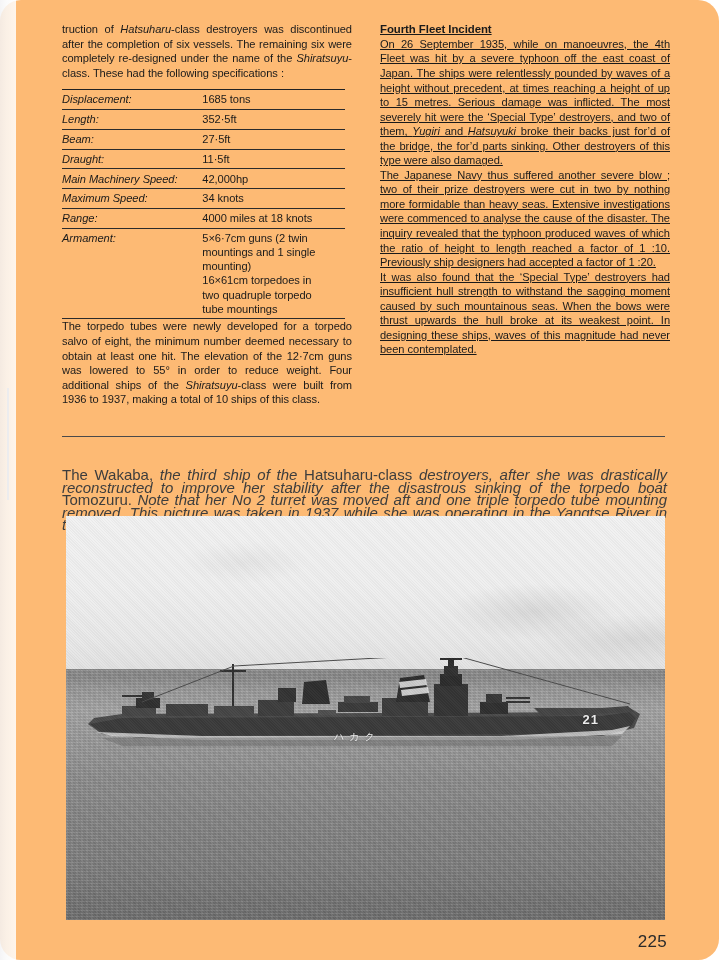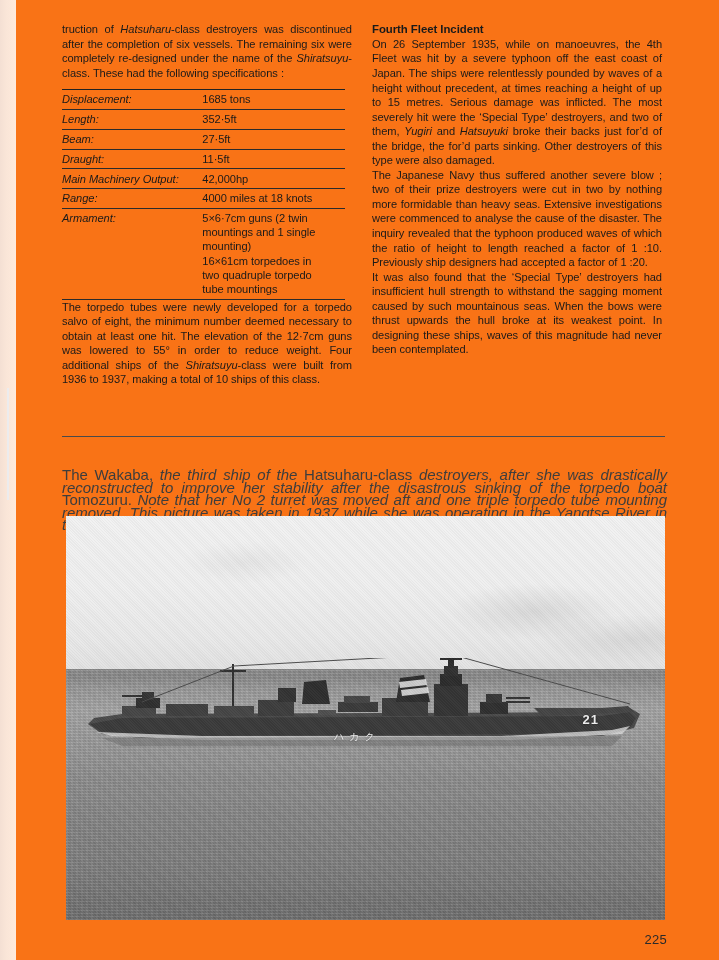--- a/index.html
+++ b/index.html
@@ -11,21 +11,22 @@
     width: 719px;
     height: 960px;
     position: relative;
     font-family: "Liberation Sans", sans-serif;
     color: #1a1a1a;
     overflow: hidden;
   }
   .page {
     position: absolute;
     inset: 0;
-    background: #f97316;
+    background: #fdba74;
+    border-radius: 21px;
   }
   
   .scan-edge {
     position: absolute;
     left: 0; top: 0;
     width: 16px; height: 960px;
     background: linear-gradient(90deg,#f3f3f5 0%, #fafafa 40%, #ffffff 100%);
     opacity: .85;
   }
   .scan-streak {
@@ -39,21 +40,21 @@
   .col {
     position: absolute;
     top: 22px;
     width: 290px;
     font-size: 11.1px;
     line-height: 14.55px;
     text-align: justify;
     letter-spacing: -0.05px;
   }
   .col-left  { left: 62px; }
-  .col-right { left: 372px; }
+  .col-right { left: 380px; text-decoration: underline; }
 
   .col p { margin: 0; }
   .col i, .col em { font-style: italic; }
 
   h2.section-head {
     margin: 0 0 0.5px 0;
     font-size: 11.4px;
     line-height: 14.4px;
     font-weight: bold;
     letter-spacing: -0.05px;
@@ -197,21 +198,21 @@
     color: #f2f2f2;
     letter-spacing: 5px;
     text-shadow: 0 0 2px rgba(0,0,0,.55);
   }
 
   
   .page-number {
     position: absolute;
     right: 52px;
     top: 932px;
-    font-size: 13px;
+    font-size: 17px;
     color: #2a2a2a;
     letter-spacing: .3px;
   }
 </style>
 </head>
 <body>
 
 <div class="page">
 
   <div class="scan-edge"></div>
@@ -241,23 +242,29 @@
               <span class="arm-line">27·5ft</span>
             </td>
           </tr>
           <tr>
             <td class="label">Draught:</td>
             <td class="value">
               <span class="arm-line">11·5ft</span>
             </td>
           </tr>
           <tr>
-            <td class="label">Main Machinery Output:</td>
+            <td class="label">Main Machinery Speed:</td>
             <td class="value">
               <span class="arm-line">42,000hp</span>
+            </td>
+          </tr>
+          <tr>
+            <td class="label">Maximum Speed:</td>
+            <td class="value">
+              <span class="arm-line">34 knots</span>
             </td>
           </tr>
           <tr>
             <td class="label">Range:</td>
             <td class="value">
               <span class="arm-line">4000 miles at 18 knots</span>
             </td>
           </tr>
           <tr class="last-row">
             <td class="label">Armament:</td>

